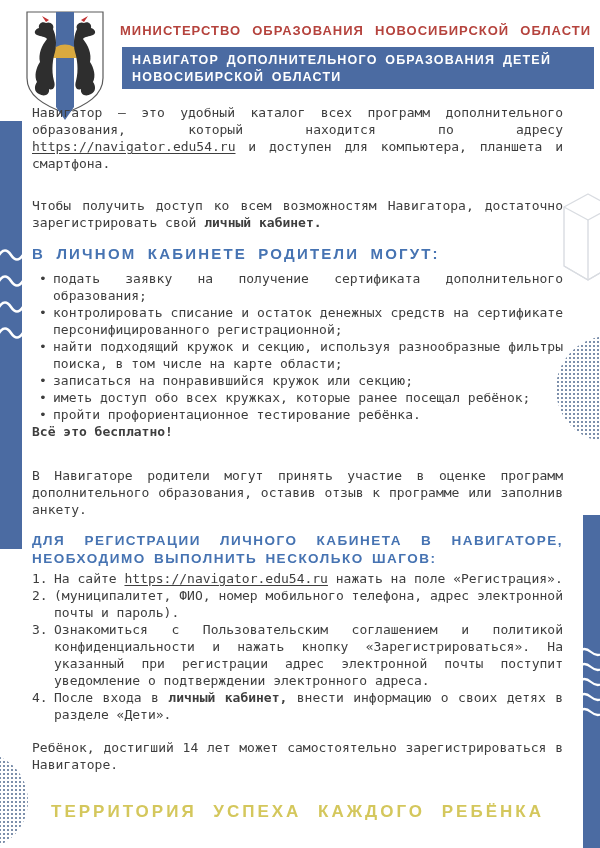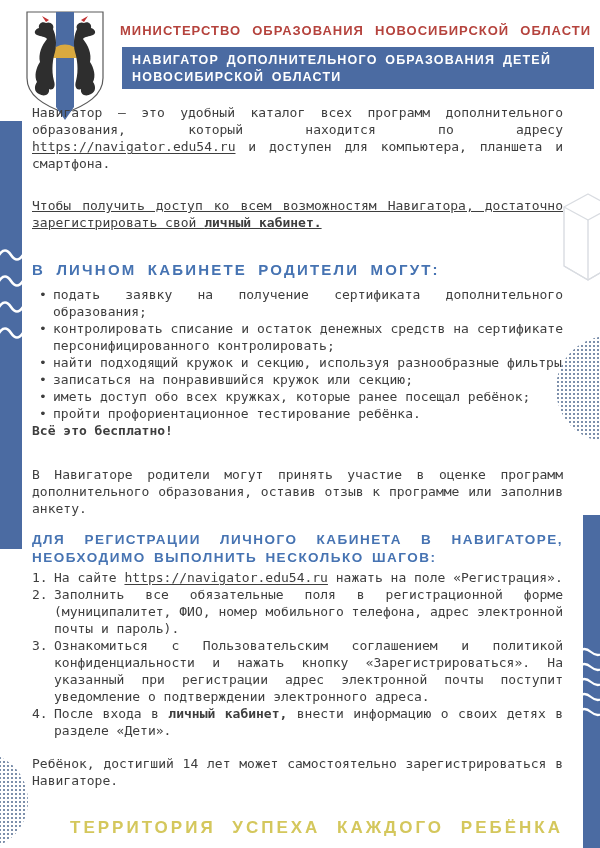--- a/index.html
+++ b/index.html
@@ -30,38 +30,38 @@
           color:#fff;font:700 12.5px/15px "Liberation Sans",sans-serif;
           letter-spacing:1.2px;word-spacing:3px;padding:6px 10px 0 10px;box-sizing:border-box;}
   .banner .ln,.banner .ln:last-child{text-align:left;text-align-last:left;}
 
   
   .content{position:absolute;left:32px;top:104px;width:531px;
            font:13px/17px "DejaVu Sans Mono",monospace;}
   .ln{text-align:justify;text-align-last:justify;min-height:17px;}
   .ln:last-child{text-align-last:left;}
   .block{margin:0;}
-  #p1{margin-bottom:25px;} #p2{margin-bottom:30px;text-decoration:underline;}
+  #p1{margin-bottom:25px;} #p2{margin-bottom:14px;}
   #p3{margin-bottom:14px;} #p4{margin-bottom:29px;}
   .h-blue{font:700 15px/18px "Liberation Sans",sans-serif;color:var(--hblue);
           letter-spacing:2.2px;word-spacing:5px;margin:0 0 7px;}
   .h2-blue{font:700 13.5px/17.5px "Liberation Sans",sans-serif;color:var(--hblue);
            letter-spacing:1.5px;word-spacing:3px;margin:0 0 3px;}
   .list{margin:0;}
   .blist{margin-bottom:0;}
   .nlist{margin-bottom:16px;}
   .item{position:relative;}
   .blist .item{padding-left:21px;}
   .nlist .item{padding-left:22px;}
   .mk{position:absolute;top:0;}
   .blist .mk{left:7px;}
   .nlist .mk{left:0;}
   .free{font-weight:700;margin:0 0 27px;}
   .lnk{color:inherit;text-decoration:underline;text-underline-offset:2px;cursor:pointer;}
-  .slogan{text-align:right;font:700 17px/20px "Liberation Sans",sans-serif;
+  .slogan{text-align:center;font:700 17px/20px "Liberation Sans",sans-serif;
           color:var(--yellow);letter-spacing:3px;word-spacing:9px;}
   b{font-weight:700;}
 </style>
 </head>
 <body>
 
 <div class="page">
 
   <div class="bar-left">
     <svg class="waves" style="left:-1px;top:126px;" width="24" height="96" viewBox="0 0 24 96">
@@ -141,25 +141,26 @@
 
     <div class="list blist">
         <div class="item">
           <span class="mk">•</span>
           <div class="ln">подать заявку на получение сертификата дополнительного</div>
           <div class="ln">образования;</div>
         </div>
         <div class="item">
           <span class="mk">•</span>
           <div class="ln">контролировать списание и остаток денежных средств на сертификате</div>
-          <div class="ln">персонифицированного контролировать;</div>
+          <div class="ln">персонифицированного регистрационной;</div>
         </div>
         <div class="item">
           <span class="mk">•</span>
           <div class="ln">найти подходящий кружок и секцию, используя разнообразные фильтры</div>
+          <div class="ln">поиска, в том числе на карте области;</div>
         </div>
         <div class="item">
           <span class="mk">•</span>
           <div class="ln">записаться на понравившийся кружок или секцию;</div>
         </div>
         <div class="item">
           <span class="mk">•</span>
           <div class="ln">иметь доступ обо всех кружках, которые ранее посещал ребёнок;</div>
         </div>
         <div class="item">
@@ -181,21 +182,20 @@
         <div class="ln">НЕОБХОДИМО ВЫПОЛНИТЬ НЕСКОЛЬКО ШАГОВ:</div>
       </div>
 
     <div class="list nlist">
         <div class="item">
           <span class="mk">1.</span>
           <div class="ln">На сайте <a class="lnk">https://navigator.edu54.ru</a> нажать на поле «Регистрация».</div>
         </div>
         <div class="item">
           <span class="mk">2.</span>
-          <div class="ln">Заполнить все обязательные поля в регистрационной форме</div>
           <div class="ln">(муниципалитет, ФИО, номер мобильного телефона, адрес электронной</div>
           <div class="ln">почты и пароль).</div>
         </div>
         <div class="item">
           <span class="mk">3.</span>
           <div class="ln">Ознакомиться с Пользовательским соглашением и политикой</div>
           <div class="ln">конфиденциальности и нажать кнопку «Зарегистрироваться». На</div>
           <div class="ln">указанный при регистрации адрес электронной почты поступит</div>
           <div class="ln">уведомление о подтверждении электронного адреса.</div>
         </div>

